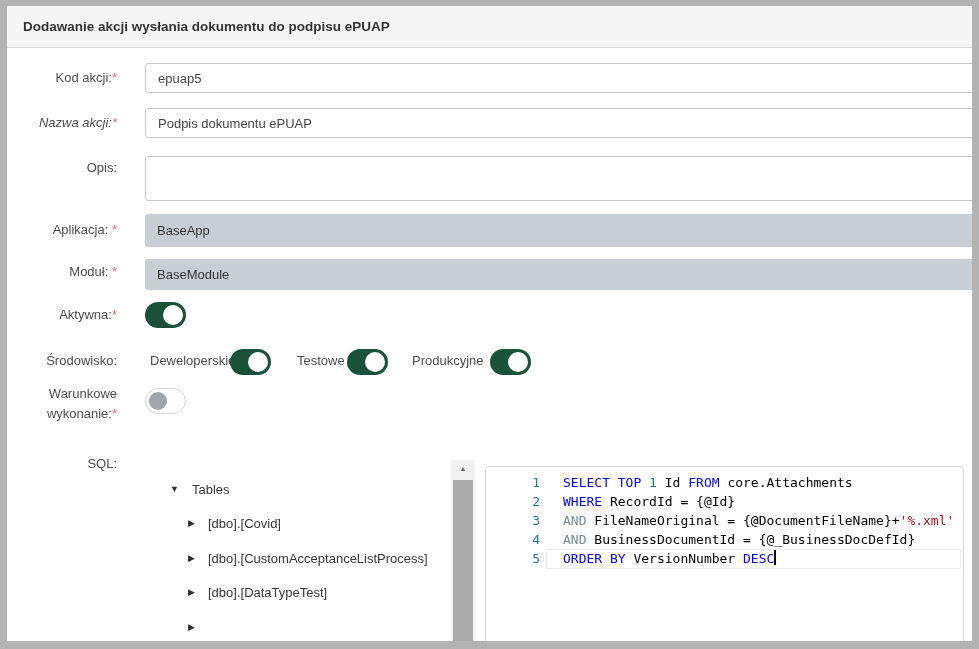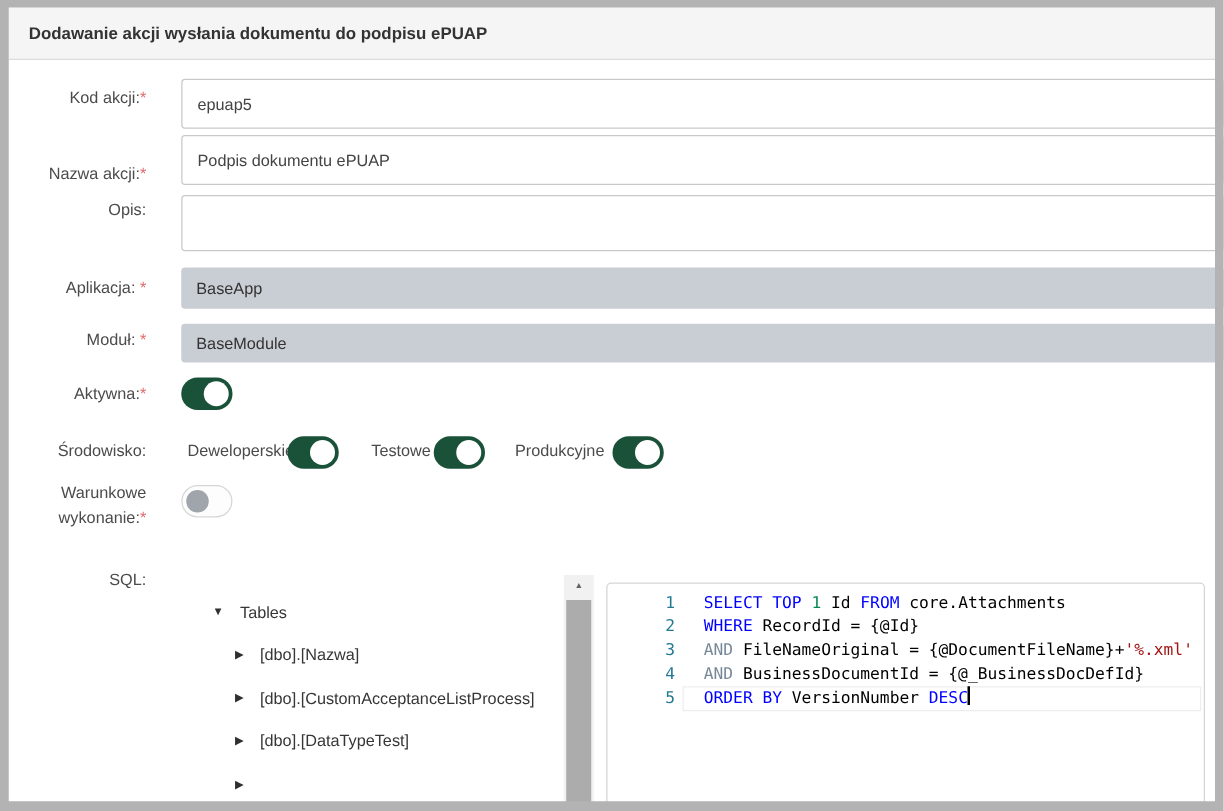--- a/index.html
+++ b/index.html
@@ -11,21 +11,21 @@
   
   #dialog-header{position:absolute;left:7px;right:7px;top:6px;height:42px;background:#f5f5f6;
     border-bottom:1px solid #dcdcdc;display:flex;align-items:center;padding-left:16px;
     box-sizing:border-box;}
   #dialog-title{font-size:13.5px;font-weight:bold;color:#333;}
   
   .field-label{position:absolute;left:0;width:117px;text-align:right;font-size:13px;
     color:#4b4b4b;line-height:16px;white-space:nowrap;}
   .req{color:#e06b6d;}
   
-  .text-input{position:absolute;left:145px;width:834px;height:40px;box-sizing:border-box;
+  .text-input{position:absolute;left:145px;width:834px;height:30px;box-sizing:border-box;
     border:1px solid #c9c9c9;border-radius:3px;padding:0 12px;font-family:"Liberation Sans",sans-serif;
     font-size:13px;color:#444;background:#fff;outline:none;}
   .textarea{height:45px;resize:none;padding-top:6px;}
   .disabled-input{background:#c9cdd4;border:none;color:#333;height:33px;}
   
   .toggle{position:absolute;width:41px;height:26px;border-radius:14px;box-sizing:border-box;cursor:pointer;}
   .toggle.on{background:#1a5239;}
   .toggle.on::after{content:"";position:absolute;right:3px;top:3px;width:20px;height:20px;
     border-radius:50%;background:#fff;}
   .toggle.off{background:#fdfdfd;border:1px solid #d6d6d6;}
@@ -72,21 +72,21 @@
 
 <div id="screen">
 
   <div id="dialog-header">
     <span id="dialog-title">Dodawanie akcji wysłania dokumentu do podpisu ePUAP</span>
   </div>
 
   <div class="field-label" style="top:70px;"><span>Kod akcji:</span><span class="req">*</span></div>
   <input class="text-input" style="top: 63px;" value="epuap5">
 
-  <div class="field-label" style="top:131px;"><span>Nazwa akcji:</span><span class="req">*</span></div>
+  <div class="field-label" style="top:115px;font-style:italic;"><span>Nazwa akcji:</span><span class="req">*</span></div>
   <input class="text-input" style="top: 108px;" value="Podpis dokumentu ePUAP">
 
   <div class="field-label" style="top:160px;"><span>Opis:</span></div>
   <textarea class="text-input textarea" style="top: 156px;"></textarea>
 
   <div class="field-label" style="top:222px;"><span>Aplikacja: </span><span class="req">*</span></div>
   <input class="text-input disabled-input" style="top: 214px;" readonly="" value="BaseApp">
 
   <div class="field-label" style="top:264px;"><span>Moduł: </span><span class="req">*</span></div>
   <input class="text-input disabled-input" style="top: 259px; height: 31px;" readonly="" value="BaseModule">
@@ -110,21 +110,21 @@
 
   <div class="field-label" style="top:456px;"><span>SQL:</span></div>
 
   <div class="tree-row" id="tree-root">
     <span class="arrow down">▼</span>
     <span class="tree-label">Tables</span>
   </div>
   <div id="tree-children">
   <div class="tree-row tree-child">
     <span class="arrow right">▶</span>
-    <span class="tree-label">[dbo].[Nazwa]</span>
+    <span class="tree-label">[dbo].[Covid]</span>
   </div>
 
   <div class="tree-row tree-child">
     <span class="arrow right">▶</span>
     <span class="tree-label">[dbo].[CustomAcceptanceListProcess]</span>
   </div>
 
   <div class="tree-row tree-child">
     <span class="arrow right">▶</span>
     <span class="tree-label">[dbo].[DataTypeTest]</span>

